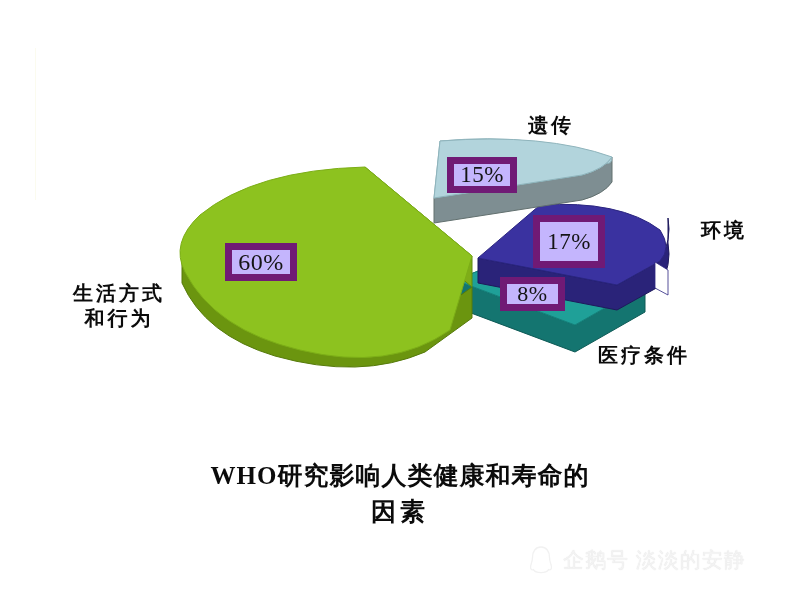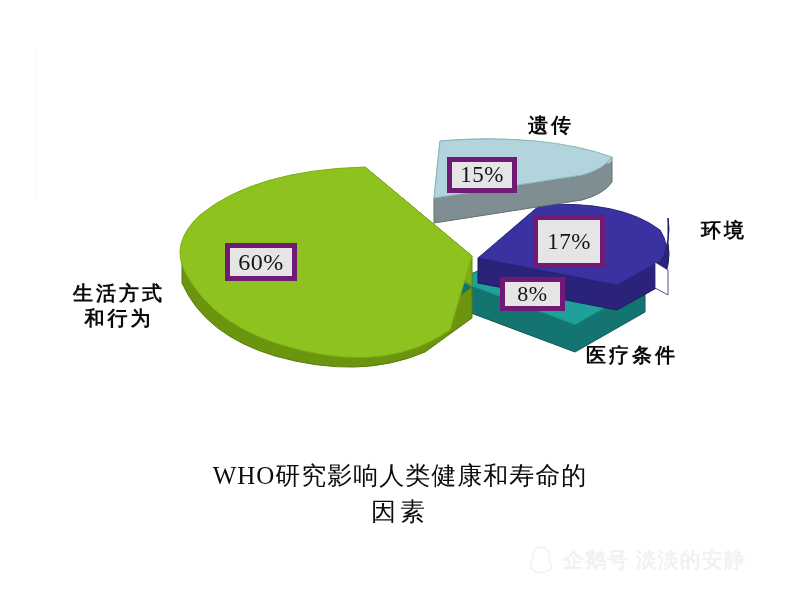--- a/index.html
+++ b/index.html
@@ -33,22 +33,22 @@
   svg.chart {
     position: absolute;
     left: 0;
     top: 0;
     width: 800px;
     height: 600px;
     overflow: visible;
   }
   .pct-box {
     position: absolute;
-    background: #e5e5e5;
-    border: 5px solid #701a75;
+    background: #c4b5fd;
+    border: 7px solid #701a75;
     color: #141414;
     font-family: "Liberation Serif", "DejaVu Serif", serif;
     display: flex;
     align-items: center;
     justify-content: center;
     letter-spacing: 0.5px;
     box-sizing: border-box;
   }
   #pct-lifestyle {
     left: 225px; top: 243px;
@@ -89,32 +89,32 @@
   #label-heredity {
     left: 528px;
     top: 113px;
   }
   #label-environment {
     left: 663px;
     top: 218px;
     margin-left: 38px;
   }
   #label-medical {
-    left: 586px;
+    left: 598px;
     top: 343px;
   }
   #title-block {
     position: absolute;
     left: 0;
     top: 458px;
     width: 800px;
     text-align: center;
     color: #0b0b0b;
     font-family: "Liberation Serif", "DejaVu Serif", serif;
-    font-weight: normal;
+    font-weight: bold;
     font-size: 25px;
     line-height: 1.42;
     letter-spacing: 1px;
   }
   #title-block .line2 { letter-spacing: 4px; }
   #watermark {
     position: absolute;
     left: 528px;
     top: 545px;
     display: flex;

